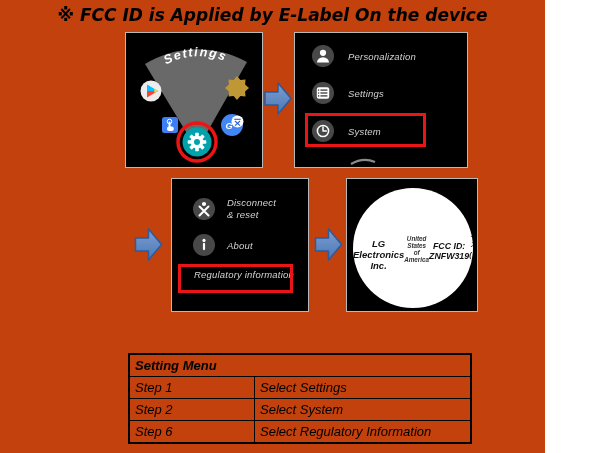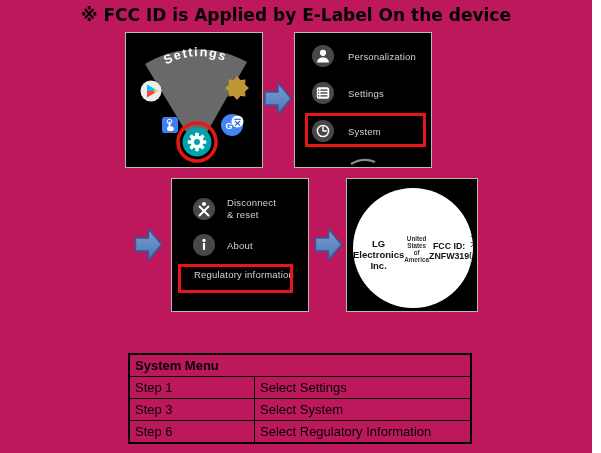--- a/index.html
+++ b/index.html
@@ -1,23 +1,23 @@
 <!DOCTYPE html>
 <html><head>
 <meta charset="utf-8">
 <style>
   html,body{margin:0;padding:0;background:#fff;}
-  .page{position:relative;width:592px;height:453px;background:#be185d;overflow:hidden;
-        font-family:"Liberation Sans",sans-serif;}
+  .page{position:relative;width:545px;height:453px;background:#c2410c;overflow:hidden;
+        font-family:"Liberation Sans",sans-serif;font-style:italic;}
   .title{position:absolute;top:5px;left:0;width:100%;text-align:center;
          font-size:17px;font-weight:bold;color:#000;
          font-family:"DejaVu Sans","Liberation Sans",sans-serif;}
   .frame{position:absolute;background:#000;overflow:hidden;border:1px solid #b9b9b9;}
   .f1{left:125px;top:32px;width:136px;height:134px;}
-  .f2{left:294px;top:32px;width:136px;height:134px;}
+  .f2{left:294px;top:32px;width:136px;height:134px;padding-left:36px;}
   .f3{left:171px;top:178px;width:136px;height:132px;}
   .f4{left:346px;top:178px;width:130px;height:132px;}
   .arrow{position:absolute;}
   .a1{left:264px;top:80px;}
   .a2{left:134px;top:226px;}
   .a3{left:314px;top:226px;}
   .fsvg{position:absolute;left:0;top:0;}
   .mi{position:absolute;width:22px;height:22px;}
   .mlabel{position:absolute;font-size:9.5px;color:#d2d2d2;letter-spacing:.2px;white-space:nowrap;}
   .mlabel2{line-height:11.5px;}
@@ -197,28 +197,28 @@
       </svg>
       <div class="el-kr">휴대용 기기(스마트워치)</div>
       <div class="el-model">LM-W319</div>
       <div class="el-code">CMM-LGE-MCW</div>
     </div>
   </div>
 
   <table class="steps">
     <tbody>
         <tr class="hdr">
-      <td colspan="2">System Menu</td>
+      <td colspan="2">Setting Menu</td>
     </tr>
     <tr>
       <td class="colstep">Step 1</td>
       <td>Select Settings</td>
     </tr>
     <tr>
-      <td class="colstep">Step 3</td>
+      <td class="colstep">Step 2</td>
       <td>Select System</td>
     </tr>
     <tr>
       <td class="colstep">Step 6</td>
       <td>Select Regulatory Information</td>
     </tr>
   </tbody>
     </table>
 
 </div>

